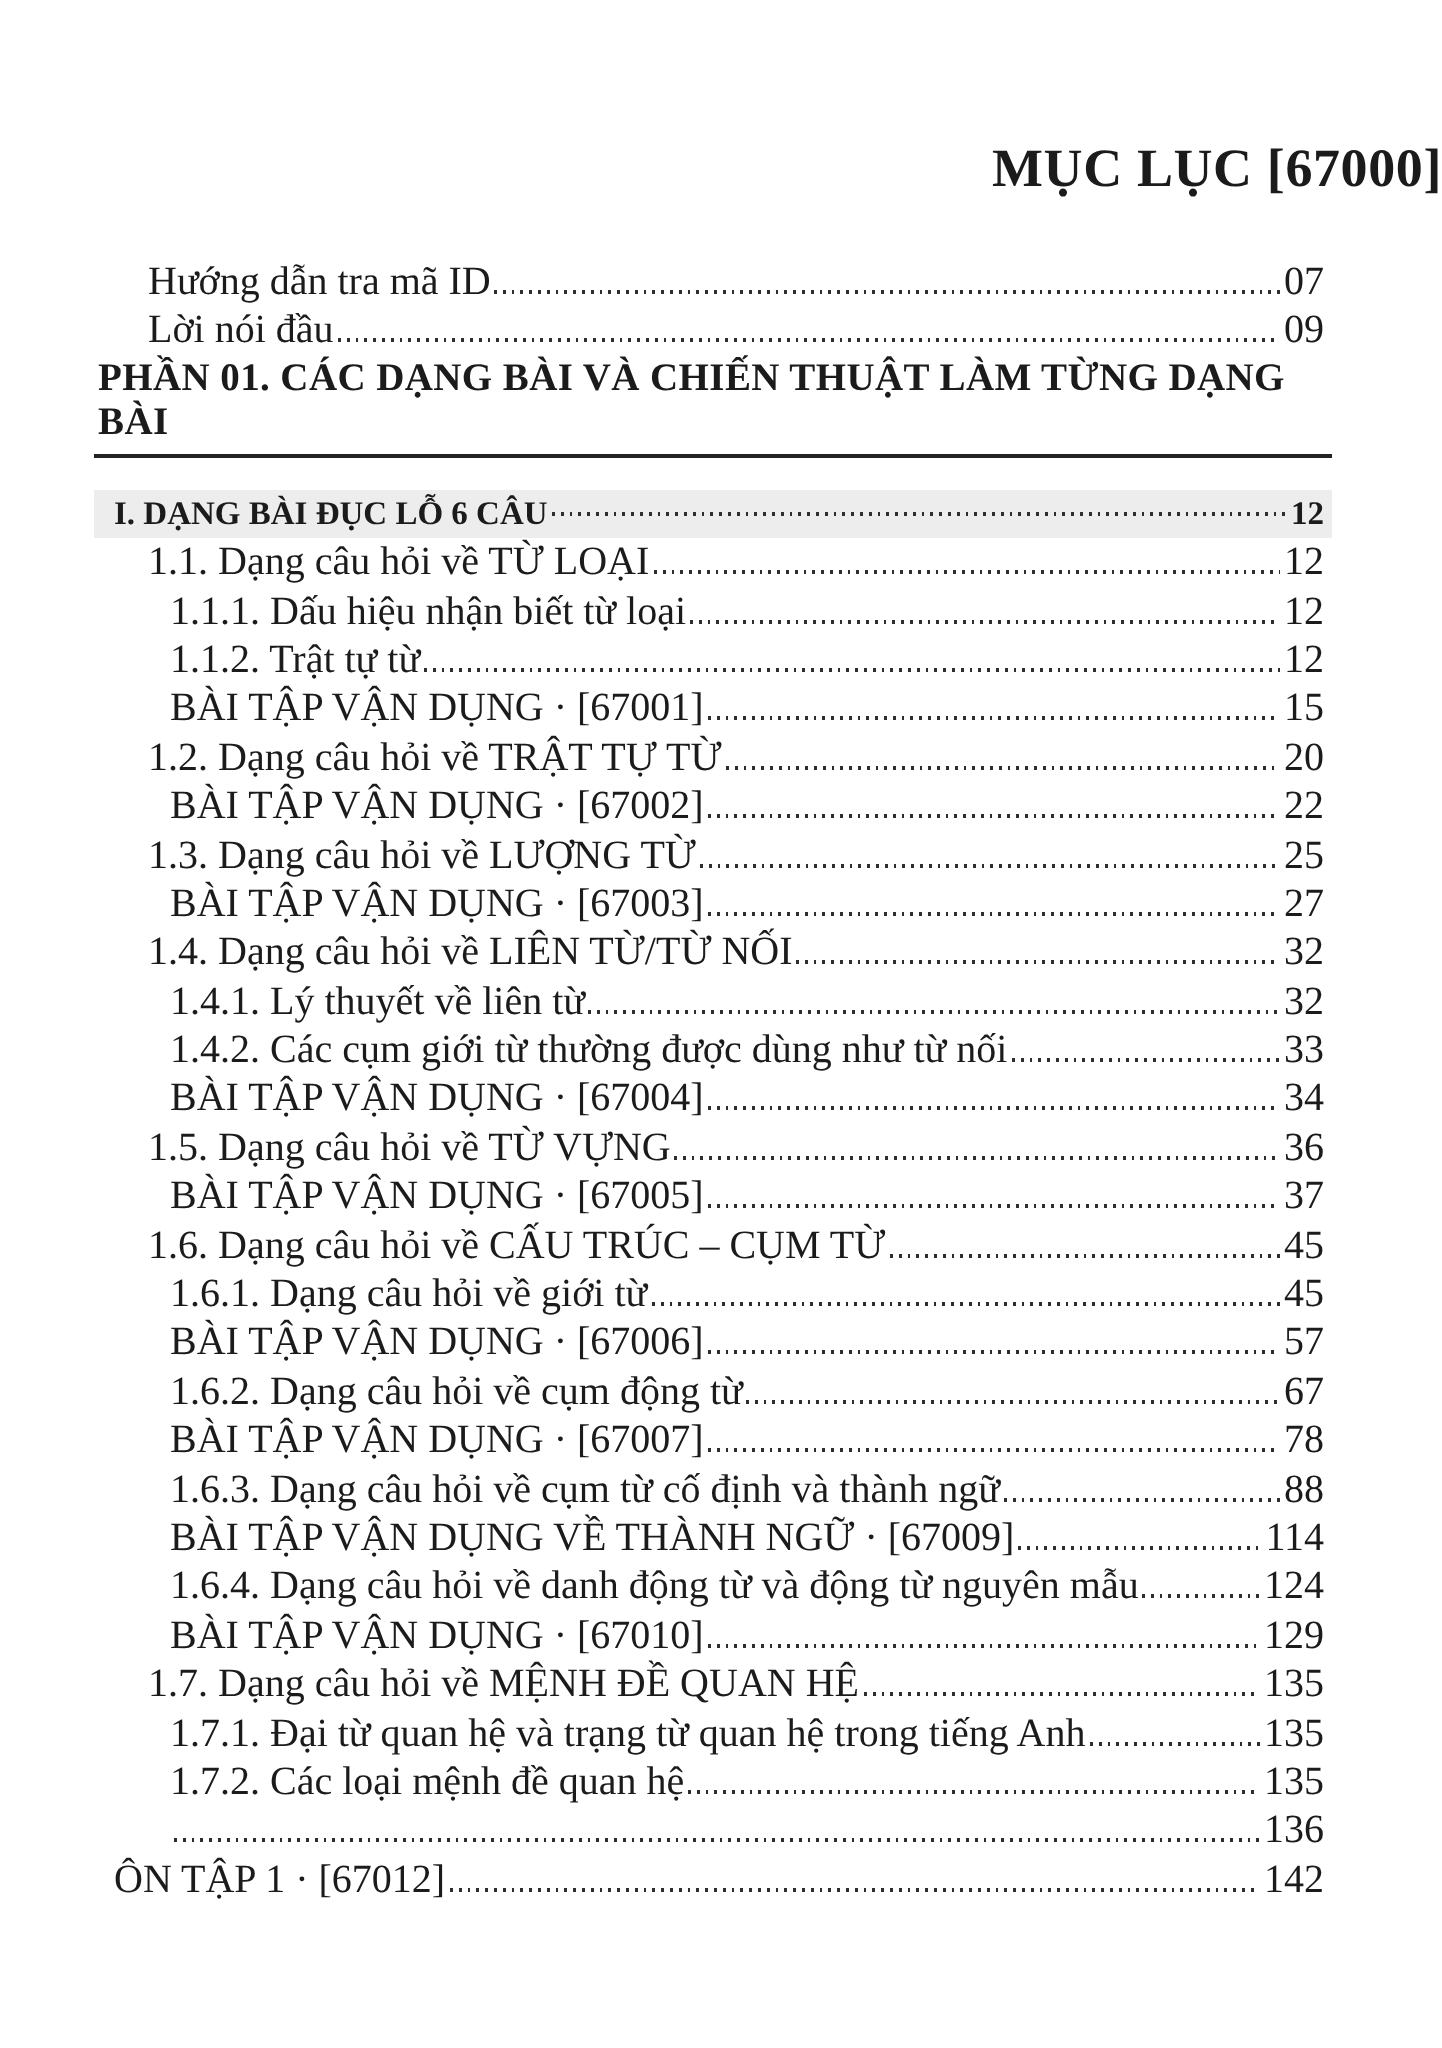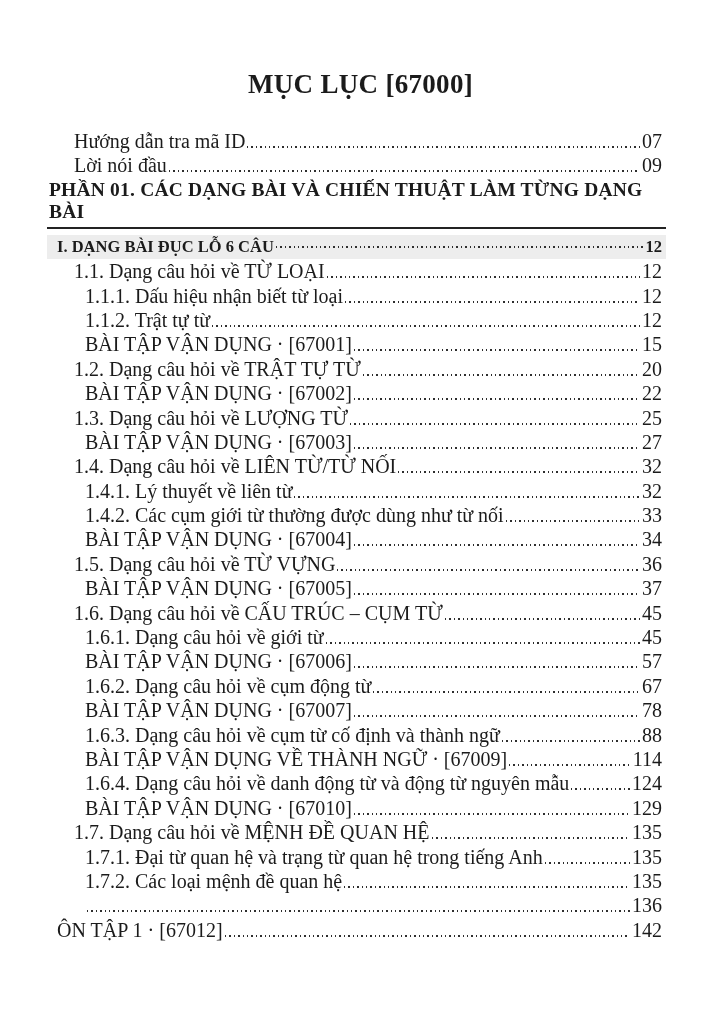--- a/index.html
+++ b/index.html
@@ -6,21 +6,21 @@
   html, body { background: #ffffff; }
   body {
     width: 721px; height: 1024px;
     position: relative; overflow: hidden;
     font-family: "Liberation Serif", "DejaVu Serif", serif;
     color: #1b1b1b;
     -webkit-font-smoothing: antialiased;
   }
   .doc-title {
     position: absolute; top: 69px; left: 0; width: 721px;
-    text-align: center;
+    text-align: right;
     font-size: 27px; font-weight: bold; letter-spacing: 0.3px;
   }
   .content {
     position: absolute; left: 47px; top: 129px; width: 619px;
   }
   .row {
     display: flex; align-items: baseline;
     height: 24.4px; line-height: 24.4px;
     font-size: 20px;
     padding-right: 4px;
@@ -36,21 +36,21 @@
   .lvl0 { padding-left: 10px; }
   .lvl1 { padding-left: 27px; }
   .lvl2 { padding-left: 38px; }
   .hl   { background: var(--hl, #ededed); align-items: center; }
   .bold { font-weight: bold; font-size: 16.5px; }
   .part-heading {
     font-size: 19.5px; font-weight: bold;
     line-height: 22px;
     padding: 1px 0 4px 2px;
     border-bottom: 2.5px solid #232323;
-    margin-bottom: 6px;
+    margin-bottom: 16px;
     letter-spacing: 0.2px;
   }
 </style>
 </head>
 <body>
 
 <div class="doc-title">MỤC LỤC [67000]</div>
 
 <div class="content">
   <div id="front-rows">

